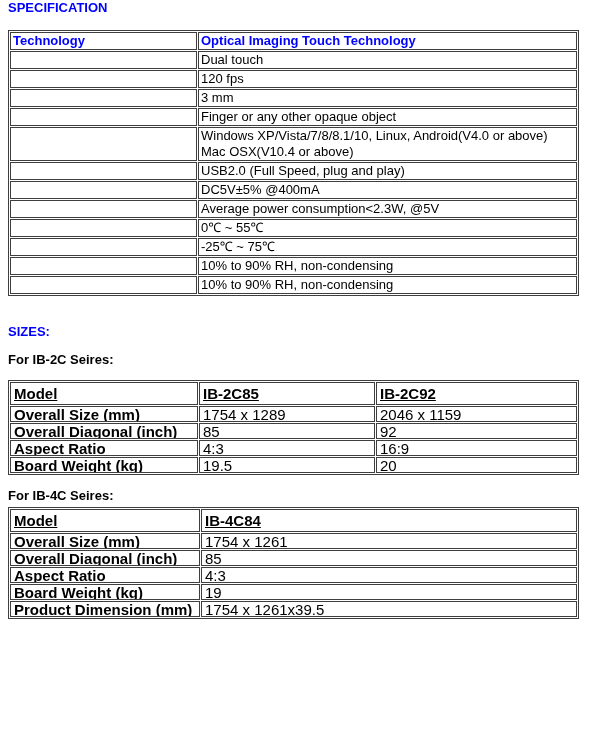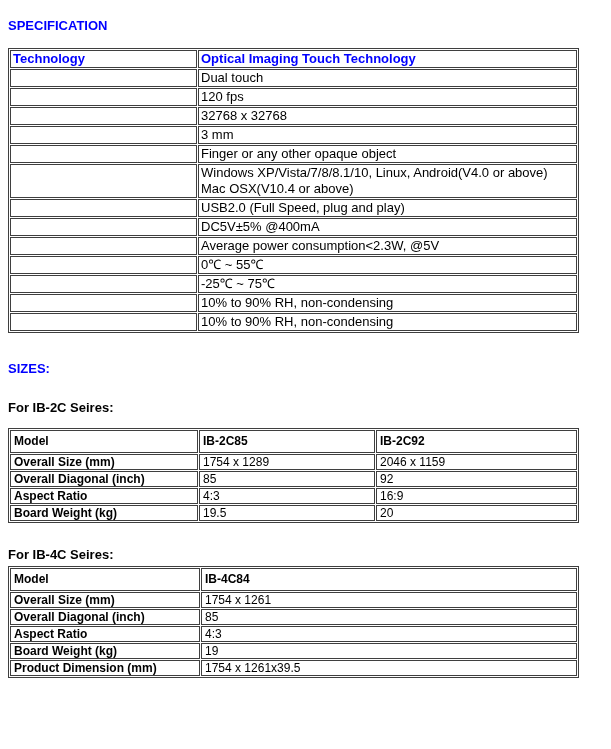--- a/index.html
+++ b/index.html
@@ -14,23 +14,23 @@
     color: #000000;
     overflow: hidden;
   }
   .heading {
     font-size: 13px;
     font-weight: bold;
     line-height: 15px;
     margin: 0 0 0 8px;
   }
   .blue-heading { color: #0000ff; }
-  #spec-heading  { padding-top: 18px; }
+  #spec-heading  { }
   #sizes-heading { margin-top: 28px; }
-  .series-heading { margin-top: 24px; color: #000000; }
+  .series-heading { margin-top: 13px; color: #000000; }
 
   table {
     border-collapse: separate;
     border-spacing: 1px;
     border: 1px solid #3f3f3f;
     margin-left: 8px;
     width: 571px;
     table-layout: fixed;
     background: #ffffff;
   }
@@ -55,25 +55,26 @@
     vertical-align: top;
   }
   .spec-table td.hdr-blue {
     color: #0000ff;
     font-weight: bold;
   }
 
   
   .size-table { margin-top: 13px; }
   .size-table td {
-    font-size: 12px;
+    font-size: 15px;
     line-height: 13px;
     height: 14px;
     padding: 0 1px 0 3px;
     white-space: nowrap;
+    text-decoration: underline;
   }
   .size-table tr.hdr td {
     height: 21px;
     font-weight: bold;
   }
   .size-table td.lbl { font-weight: bold; }
   #ib4c-table { margin-top: 4px; }
 </style>
 </head>
 <body>
@@ -90,24 +91,20 @@
     <td class="hdr-blue">Technology</td>
     <td class="hdr-blue">Optical Imaging Touch Technology</td>
   </tr>
   <tr>
     <td></td>
     <td>Dual touch</td>
   </tr>
   <tr>
     <td></td>
     <td>120 fps</td>
-  </tr>
-  <tr>
-    <td></td>
-    <td>32768 x 32768</td>
   </tr>
   <tr>
     <td></td>
     <td>3 mm</td>
   </tr>
   <tr>
     <td></td>
     <td>Finger or any other opaque object</td>
   </tr>
   <tr>

